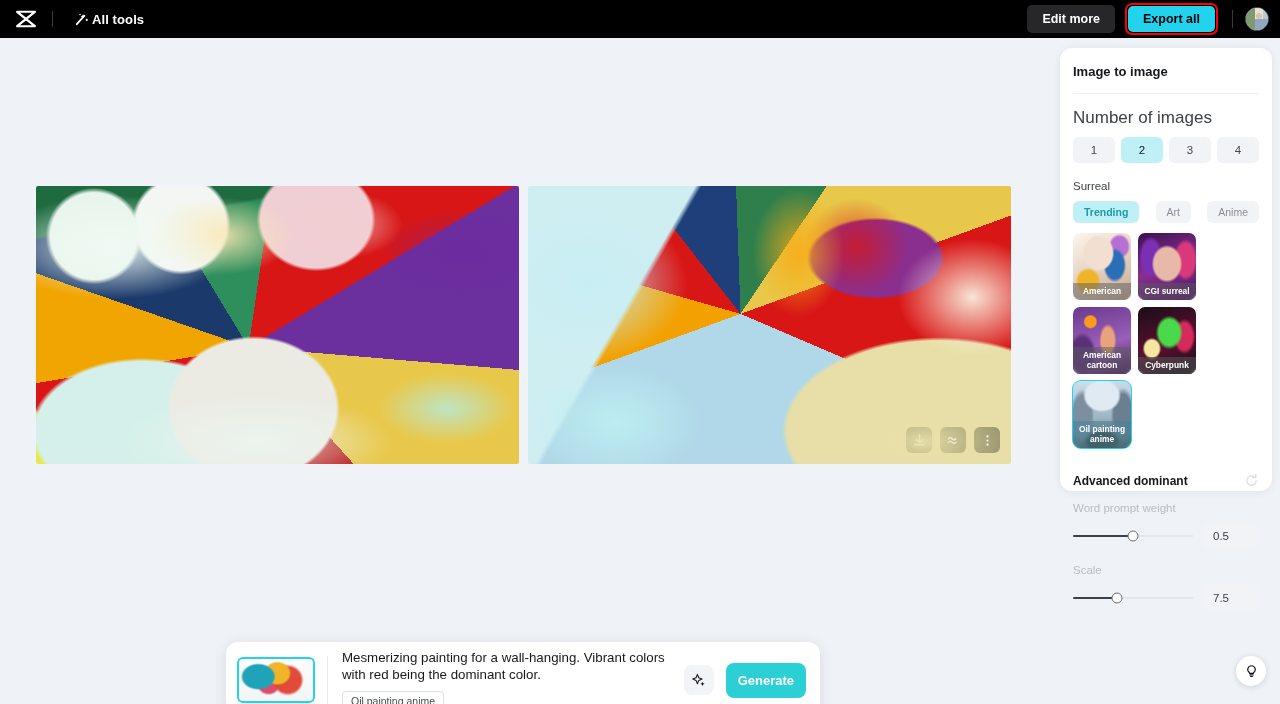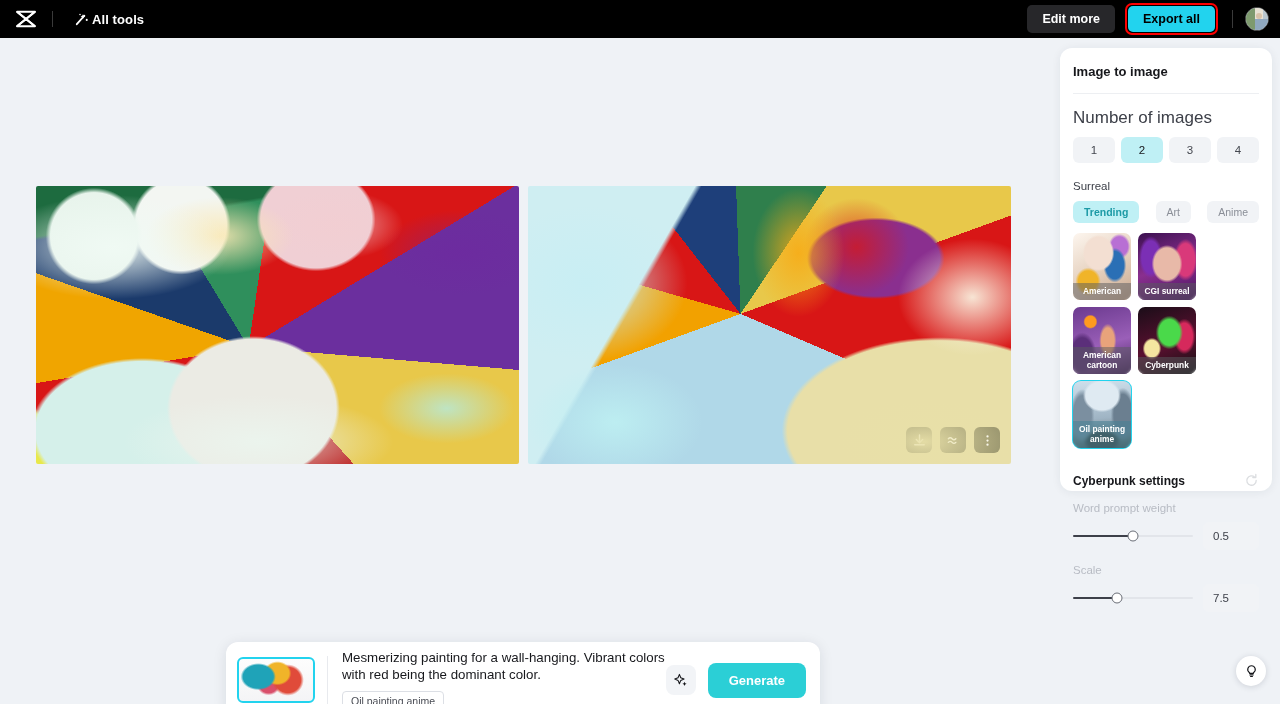--- a/index.html
+++ b/index.html
@@ -151,21 +151,21 @@
     padding: 3px 8px; cursor: pointer;
   }
   .p-magic {
     width: 30px; height: 30px; border-radius: 8px;
     background: #f2f4f7; display: flex; align-items: center; justify-content: center;
     margin-right: 12px; cursor: pointer; flex: none;
   }
   .btn-generate {
     background: #2bcfd6; color: #fff; border: none;
     font-size: 13px; font-weight: 600;
-    padding: 10px 21px; border-radius: 8px; cursor: pointer;
+    padding: 10px 12px; border-radius: 8px; cursor: pointer;
     font-family: "Liberation Sans", sans-serif; flex: none;
   }
 
   
   .panel {
     position: absolute; right: 8px; top: 48px;
     width: 212px; height: 443px;
     background: #fff; border-radius: 12px;
     box-shadow: 0 1px 10px rgba(30,40,60,.07);
     padding: 16px 13px 0 13px;
@@ -380,21 +380,21 @@
         radial-gradient(ellipse 40% 30% at 50% 22%, #dfeaf2 0 70%, transparent 82%),
         radial-gradient(ellipse 26% 50% at 16% 52%, #7b8fa0 0 60%, transparent 80%),
         radial-gradient(ellipse 26% 50% at 86% 50%, #6b7f90 0 60%, transparent 80%),
         radial-gradient(ellipse 40% 22% at 50% 90%, #3a3a36 0 60%, transparent 82%),
         linear-gradient(175deg,#cfe0ec,#9fb4c4 55%,#4a4f4a);"></div>
       <div class="style-cap">Oil painting anime</div>
     </div>
   </div>
 
   <div class="adv-head">
-    <span class="adv-title">Cyberpunk settings</span>
+    <span class="adv-title">Advanced dominant</span>
     <svg class="reset-icon" viewBox="0 0 16 16">
       <path d="M13 8 a5 5 0 1 1 -1.6 -3.6" stroke="#9aa0a8" stroke-width="1.4" fill="none" stroke-linecap="round"></path>
       <path d="M12.6 1.6 V4.8 H9.4" stroke="#9aa0a8" stroke-width="1.4" fill="none" stroke-linecap="round" stroke-linejoin="round"></path>
     </svg>
   </div>
 
   <div class="slider-label">Word prompt weight</div>
   <div class="slider-row">
     <div class="track">
       <div class="fill" style="width:50%"></div>

